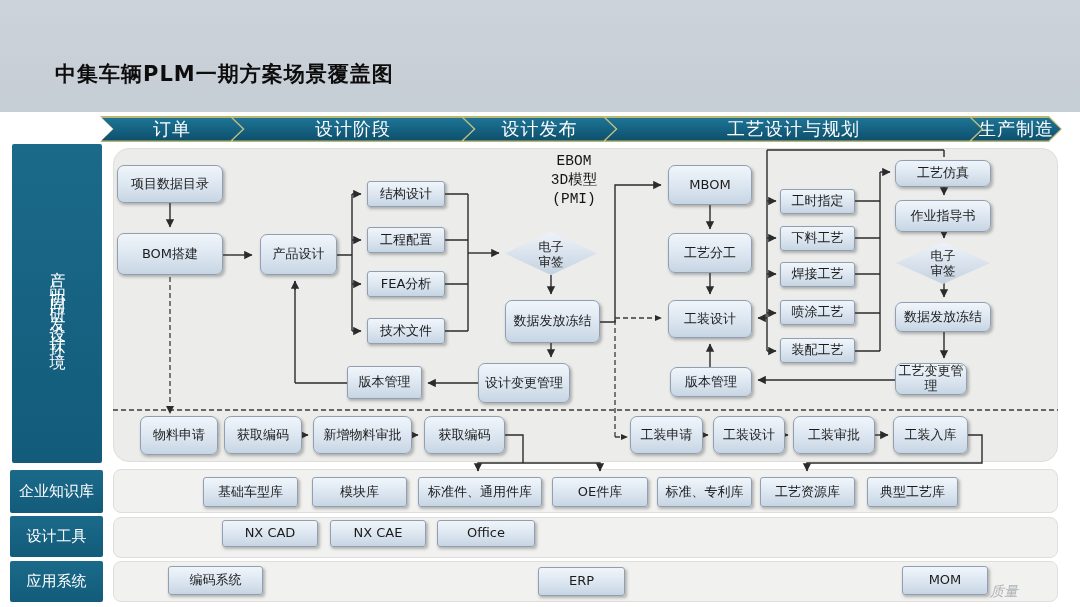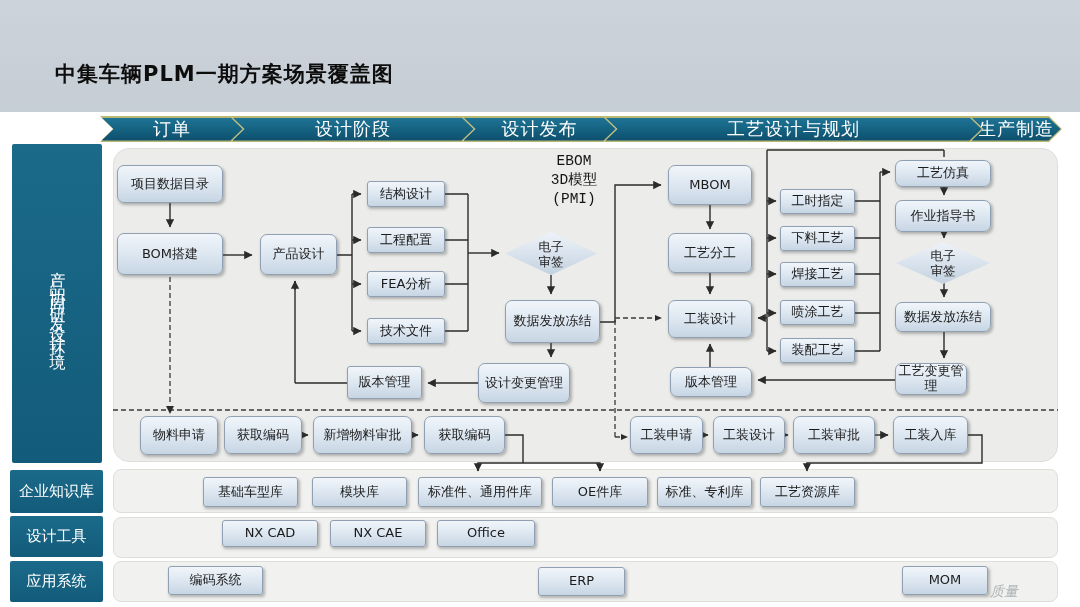--- a/index.html
+++ b/index.html
@@ -188,20 +188,21 @@
   <div class="n" style="left:713px;top:416px;width:72px;height:38px">工装设计</div>
   <div class="n" style="left:793px;top:416px;width:82px;height:38px">工装审批</div>
   <div class="n" style="left:893px;top:416px;width:75px;height:38px">工装入库</div>
 
   <div class="n sq" style="left:203px;top:477px;width:95px;height:30px">基础车型库</div>
   <div class="n sq" style="left:312px;top:477px;width:95px;height:30px">模块库</div>
   <div class="n sq" style="left:418px;top:477px;width:124px;height:30px">标准件、通用件库</div>
   <div class="n sq" style="left:552px;top:477px;width:96px;height:30px">OE件库</div>
   <div class="n sq" style="left:657px;top:477px;width:95px;height:30px">标准、专利库</div>
   <div class="n sq" style="left:760px;top:477px;width:95px;height:30px">工艺资源库</div>
+  <div class="n sq" style="left:867px;top:477px;width:91px;height:30px">典型工艺库</div>
 
   <div class="n sq" style="left:222px;top:520px;width:96px;height:27px">NX CAD</div>
   <div class="n sq" style="left:330px;top:520px;width:96px;height:27px">NX CAE</div>
   <div class="n sq" style="left:437px;top:520px;width:98px;height:27px">Office</div>
 
   <div class="n sq" style="left:168px;top:566px;width:95px;height:29px">编码系统</div>
   <div class="n sq" style="left:538px;top:567px;width:87px;height:29px">ERP</div>
   <div class="n sq" style="left:902px;top:566px;width:86px;height:29px">MOM</div>
 
   <div id="watermark">质量</div>

